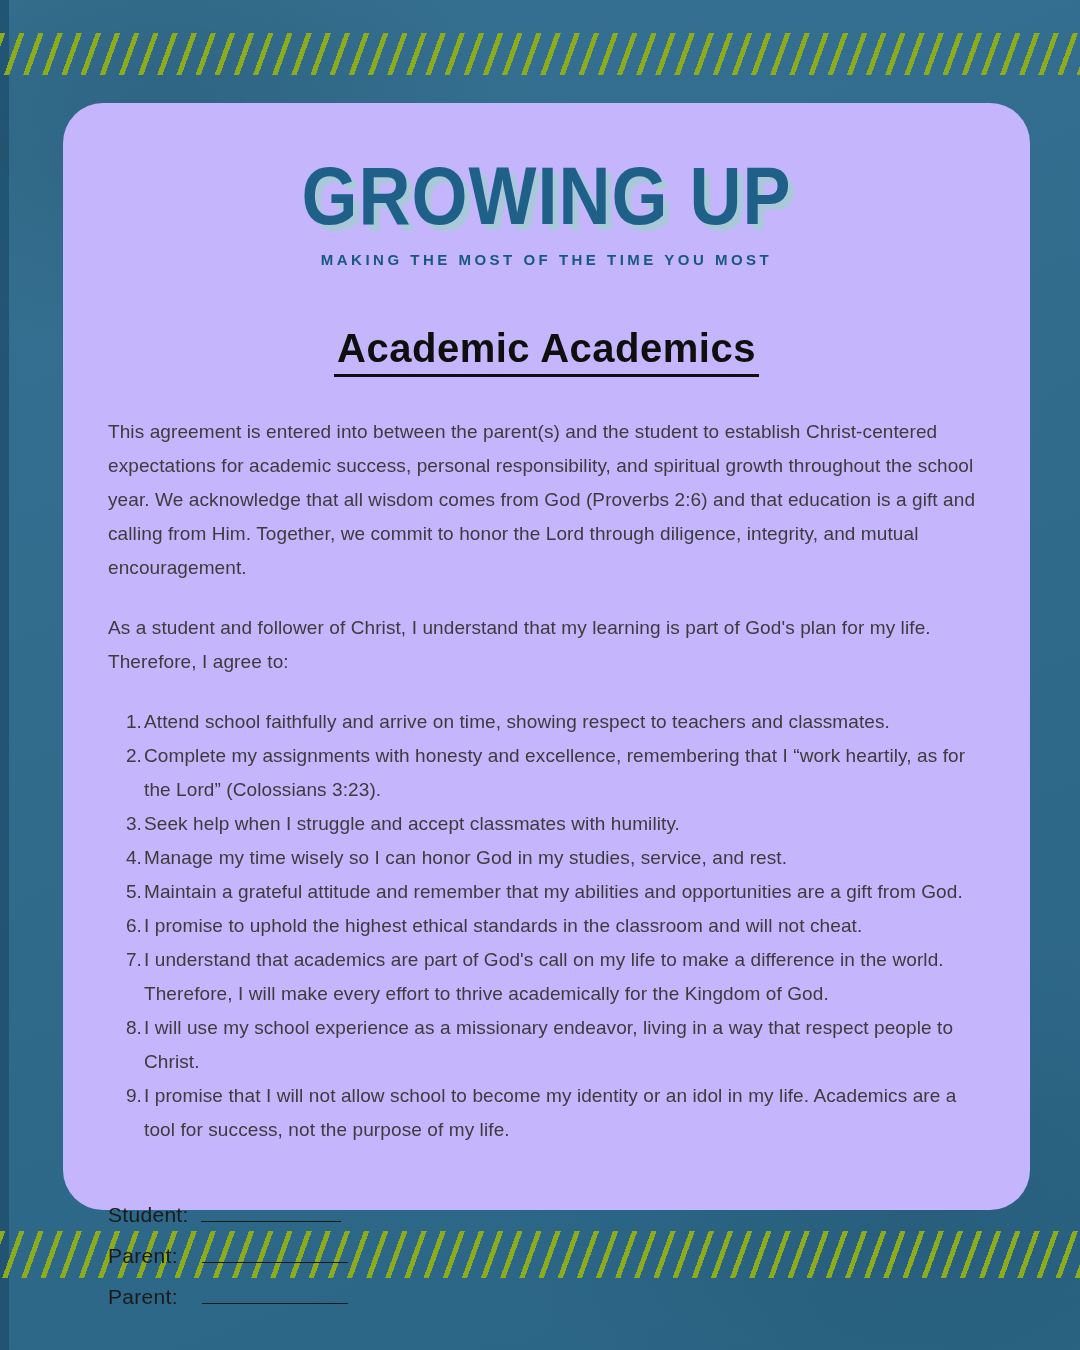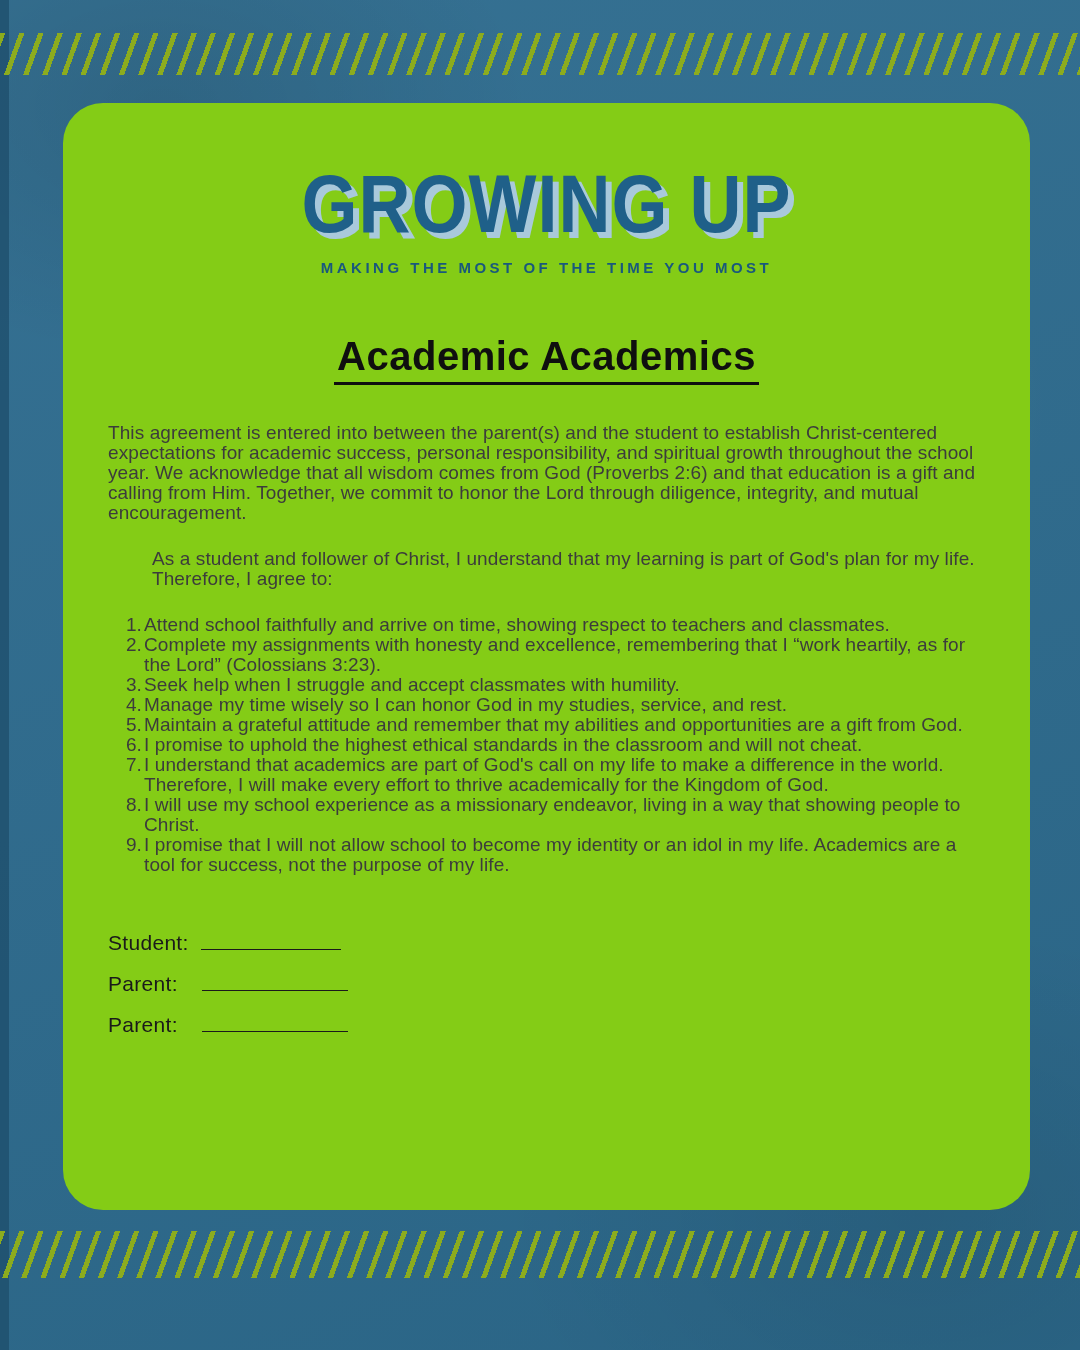--- a/index.html
+++ b/index.html
@@ -23,22 +23,22 @@
   }
   .stripes{
     position:absolute;left:0;width:100%;
     background:repeating-linear-gradient(110deg,#8cac1e 0 5px,rgba(0,0,0,0) 5px 18px);
   }
   .stripes.top{top:33px;height:42px;}
   .stripes.bottom{top:1231px;height:47px;}
 
   .card{
     position:absolute;left:63px;top:103px;width:967px;height:1107px;
-    background:#84cc16;border-radius:40px;
-    box-sizing:border-box;padding:16px 45px;
+    background:#c4b5fd;border-radius:40px;
+    box-sizing:border-box;padding:8px 45px;
   }
 
   .logo-wrap{margin-top:44px;text-align:center;}
   .logo-title{
     display:inline-block;
     font-size:72px;font-weight:700;letter-spacing:1px;
     color:#1f6089;
     text-shadow:6px 5px 0 #a9c9db;
     transform:scaleY(1.12);transform-origin:center;
     white-space:nowrap;
@@ -50,24 +50,24 @@
   }
 
   .title-wrap{margin-top:58px;text-align:center;}
   .doc-title{
     display:inline-block;
     font-size:40px;font-weight:700;color:#0f0f0f;letter-spacing:.5px;
     border-bottom:3px solid #0f0f0f;padding:0 3px 3px 3px;
   }
 
   .bodytext{
-    color:#3c3c3c;font-size:19px;line-height:20px;letter-spacing:.1px;
+    color:#3c3c3c;font-size:19px;line-height:34px;letter-spacing:.1px;
   }
   .intro{margin-top:38px;max-width:872px;}
-  .lead{margin-top:26px;max-width:872px;margin-left:44px;}
+  .lead{margin-top:26px;max-width:872px;}
 
   .list{margin-top:26px;padding-left:14px;max-width:860px;}
   .list-item{display:flex;}
   .list-item .num{flex:0 0 20px;text-align:right;margin-right:2px;}
   .list-item .txt{flex:1;}
 
   .signatures{margin-top:54px;color:#1a1a1a;font-size:21px;letter-spacing:.3px;}
   .sig-row{margin-bottom:15px;white-space:nowrap;}
   .sig-line{
     display:inline-block;height:20px;vertical-align:baseline;
@@ -124,21 +124,21 @@
     <div class="list-item">
       <span class="num">6.</span>
       <span class="txt">I promise to uphold the highest ethical standards in the classroom and will not cheat.</span>
     </div>
     <div class="list-item">
       <span class="num">7.</span>
       <span class="txt">I understand that academics are part of God's call on my life to make a difference in the world. Therefore, I will make every effort to thrive academically for the Kingdom of God.</span>
     </div>
     <div class="list-item">
       <span class="num">8.</span>
-      <span class="txt">I will use my school experience as a missionary endeavor, living in a way that showing people to Christ.</span>
+      <span class="txt">I will use my school experience as a missionary endeavor, living in a way that respect people to Christ.</span>
     </div>
     <div class="list-item">
       <span class="num">9.</span>
       <span class="txt">I promise that I will not allow school to become my identity or an idol in my life. Academics are a tool for success, not the purpose of my life.</span>
     </div>
   </div>
 
   <div class="signatures">
     <div class="sig-row">
       <span>Student:</span><span class="sig-line w-student"></span>

